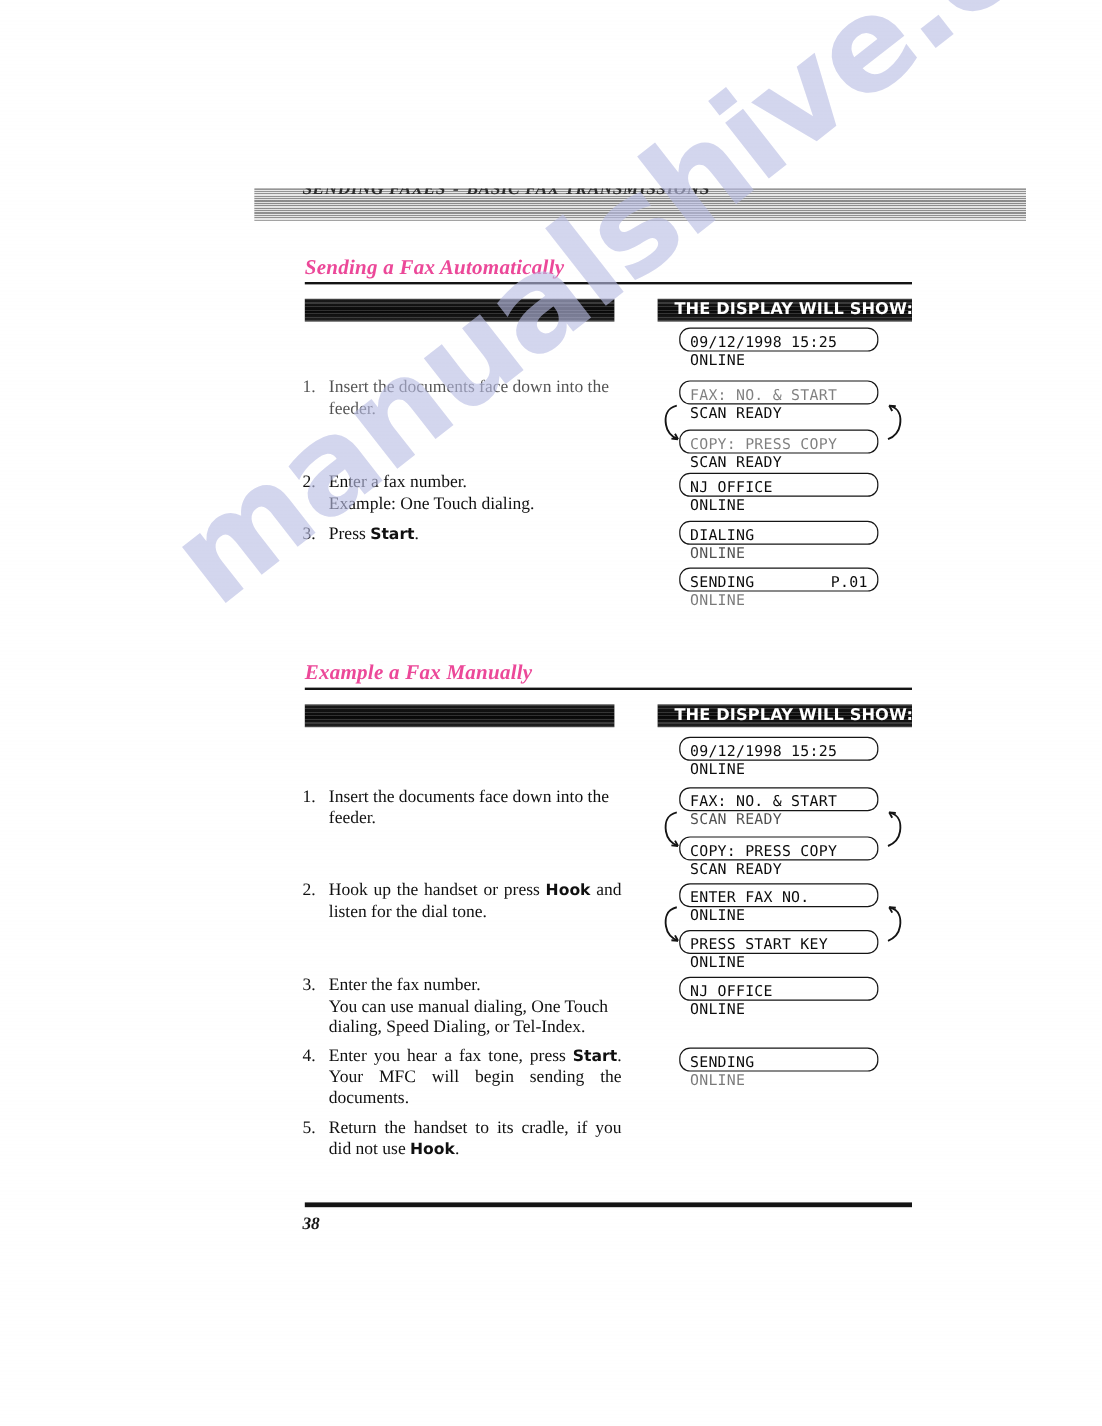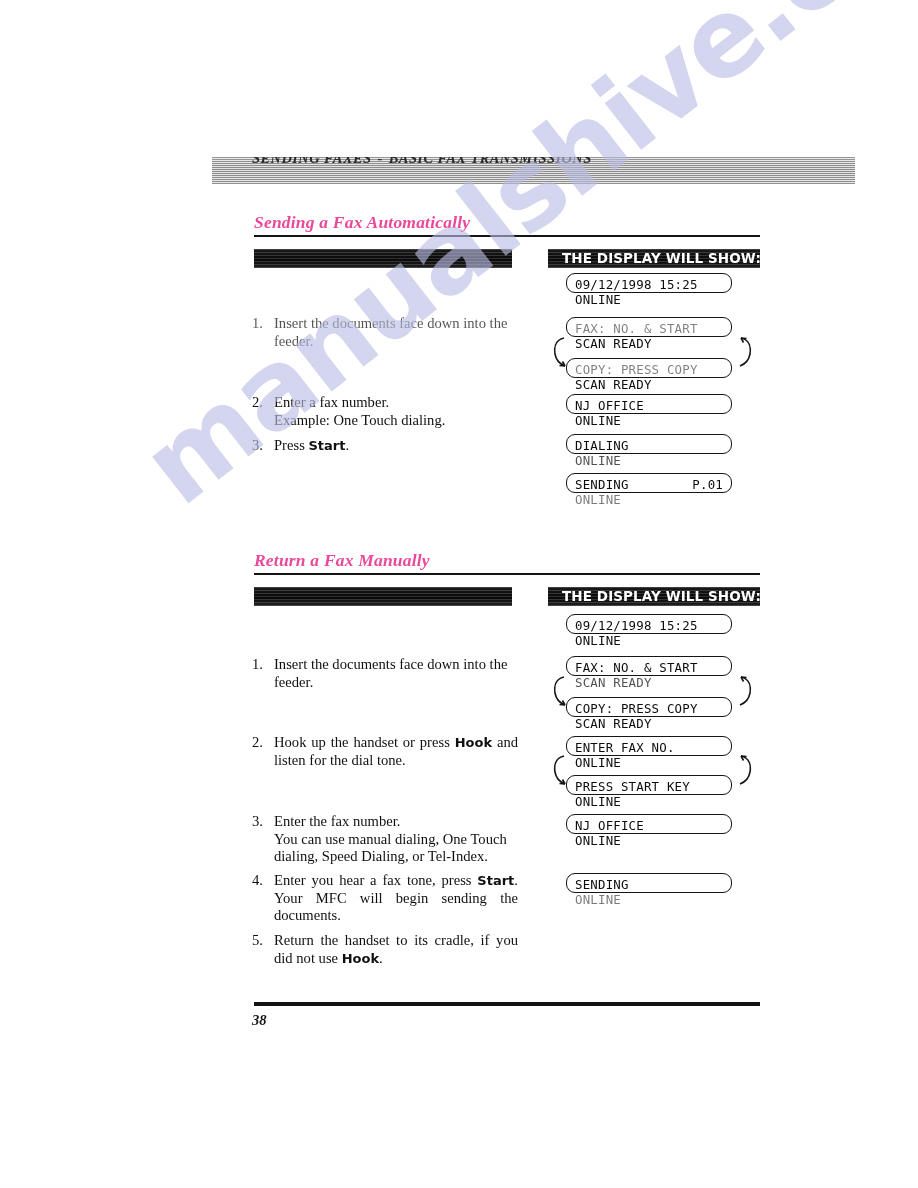--- a/index.html
+++ b/index.html
@@ -307,21 +307,21 @@
   </div>
 
   <div class="lcd" style="top:473px">
     <span class="l1 split">
       <span>SENDING</span>
       <span>P.01</span>
     </span>
     <span class="l2 faded2">ONLINE</span>
   </div>
 
-  <div class="sec-title" style="top:550px">Return a Fax Manually</div>
+  <div class="sec-title" style="top:550px">Example a Fax Manually</div>
   <div class="sec-rule" style="top:573px"></div>
 
   <div class="colbar keys" style="top:587px">
     <span class="cb-label">KEYS TO PRESS</span>
   </div>
   <div class="colbar disp" style="top:587px">
     <span class="cb-label">THE DISPLAY WILL SHOW:</span>
   </div>
 
   <div class="step" style="top:656px">

